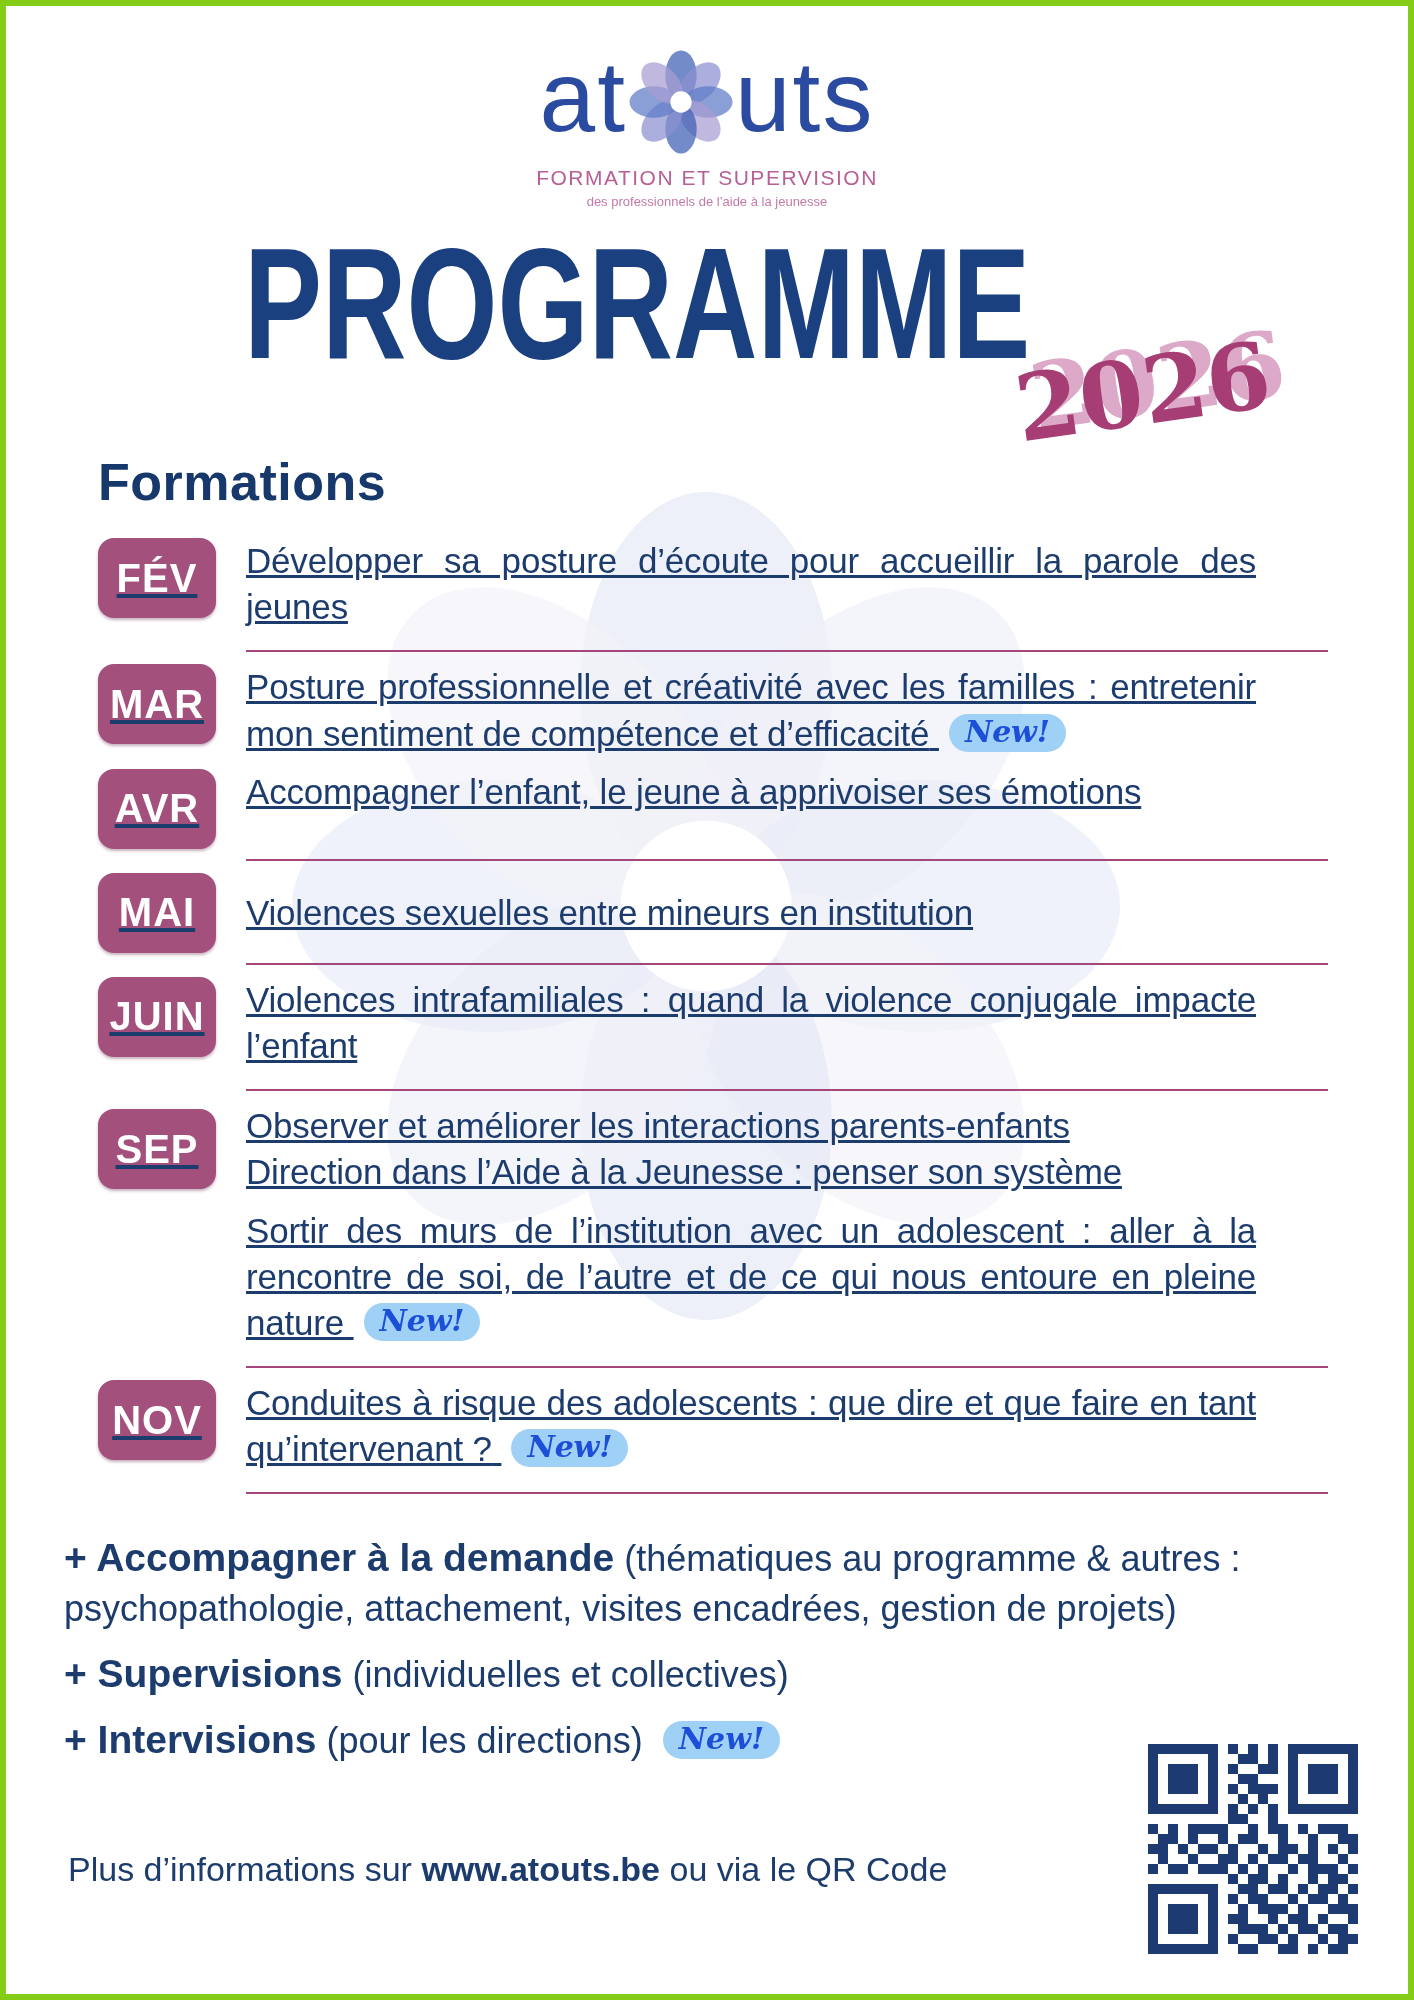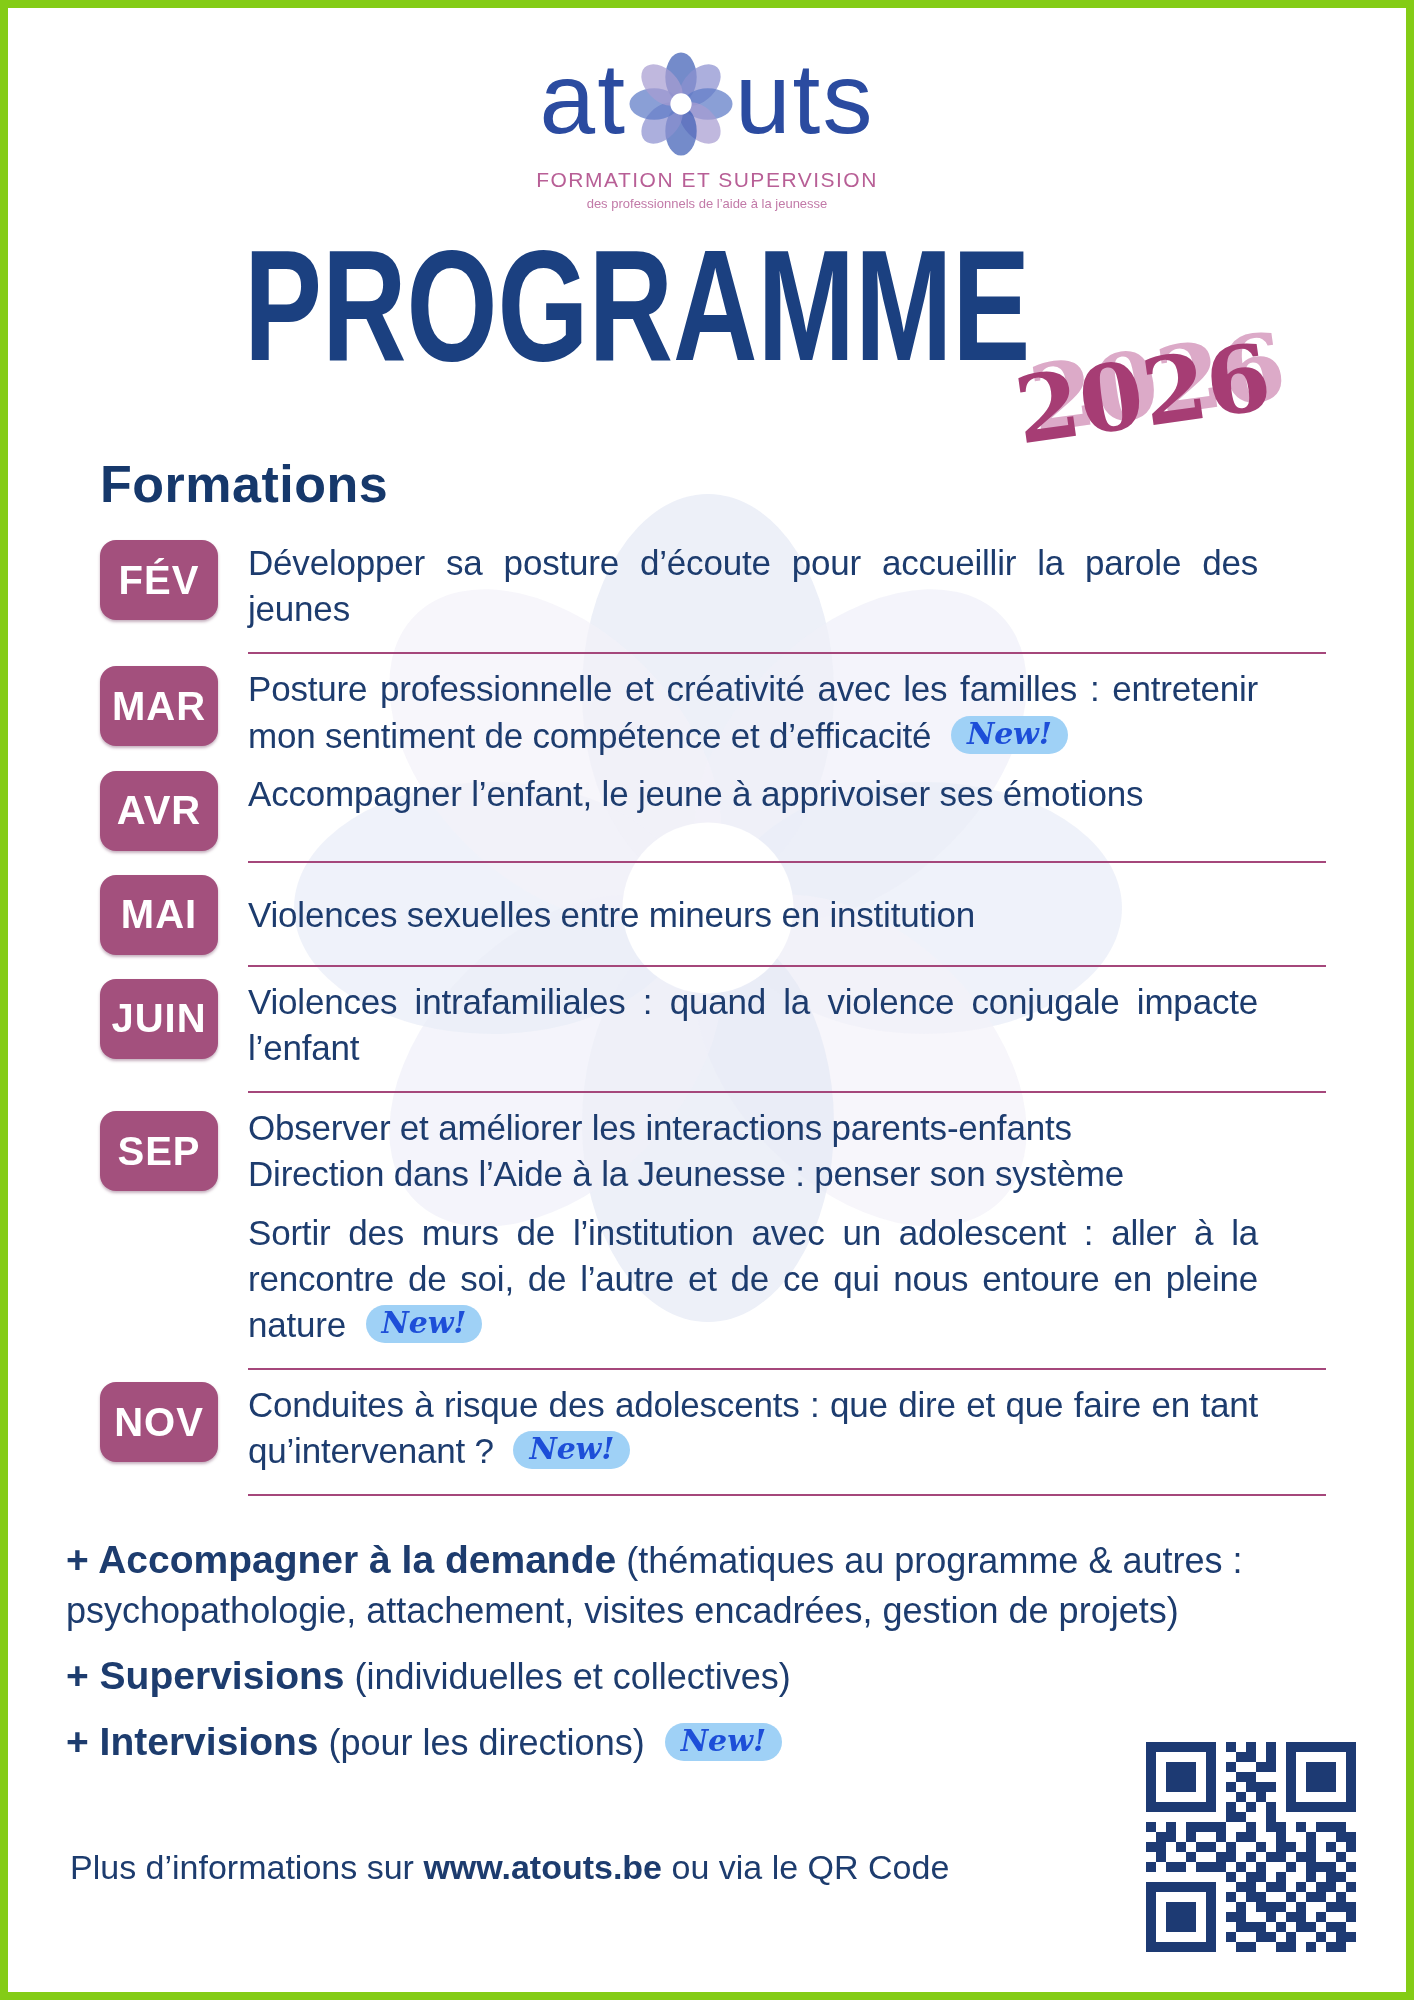--- a/index.html
+++ b/index.html
@@ -1,18 +1,18 @@
 <!DOCTYPE html>
 <html><head>
 <meta charset="utf-8">
 <style>
   html,body { margin:0; padding:0; background:#ffffff; }
   .page {
     position:relative; width:1414px; height:2000px; box-sizing:border-box;
-    border:8px solid #84cc16; background:#ffffff; overflow:hidden;
+    border:6px solid #84cc16; background:#ffffff; overflow:hidden;
     font-family:"Liberation Sans", sans-serif; color:#1d3c6e;
   }
   .content { position:relative; z-index:1; padding-top:34px; }
 
   
   .watermark { position:absolute; left:250px; top:450px; width:900px; height:900px; opacity:0.13; z-index:0; }
 
   
   .logo-row { display:flex; justify-content:center; align-items:center; gap:2px; }
   .logo-word { font-size:100px; font-weight:400; color:#2b4ba0; letter-spacing:2px; line-height:1; }
@@ -29,21 +29,21 @@
   }
   .year {
     position:absolute; z-index:1; right:-130px; bottom:-38px; font-family:"DejaVu Serif", serif;
     font-weight:700; font-size:92px; color:#a63d74; transform:rotate(-8deg);
     text-shadow:16px -9px 0 #dcaac8; line-height:1;
   }
 
   
   .section-heading { margin:52px 0 26px 92px; font-size:52px; font-weight:700; color:#16386b; letter-spacing:0.5px; }
   .rows { margin:0 80px 0 92px; }
-  .entry { display:flex; align-items:flex-start; margin-top:12px; }
+  .entry { display:flex; align-items:flex-start; margin-top:12px;text-decoration:underline; }
   .entry.center { align-items:center; }
   .badge-col { flex:0 0 148px; }
   .month-badge {
     width:118px; height:80px; background:#a3507d; border-radius:16px; color:#ffffff;
     display:flex; align-items:center; justify-content:center; font-size:40px; font-weight:700;
     letter-spacing:1px; box-shadow:0 2px 3px rgba(90,30,70,0.35);
   }
   .text-col { flex:1; max-width:1010px; font-size:35px; line-height:1.32; color:#1d3c6e; text-align:justify; letter-spacing:-0.2px; }
   .text-col.narrow { max-width:950px; }
   .text-col p { margin:0; }

